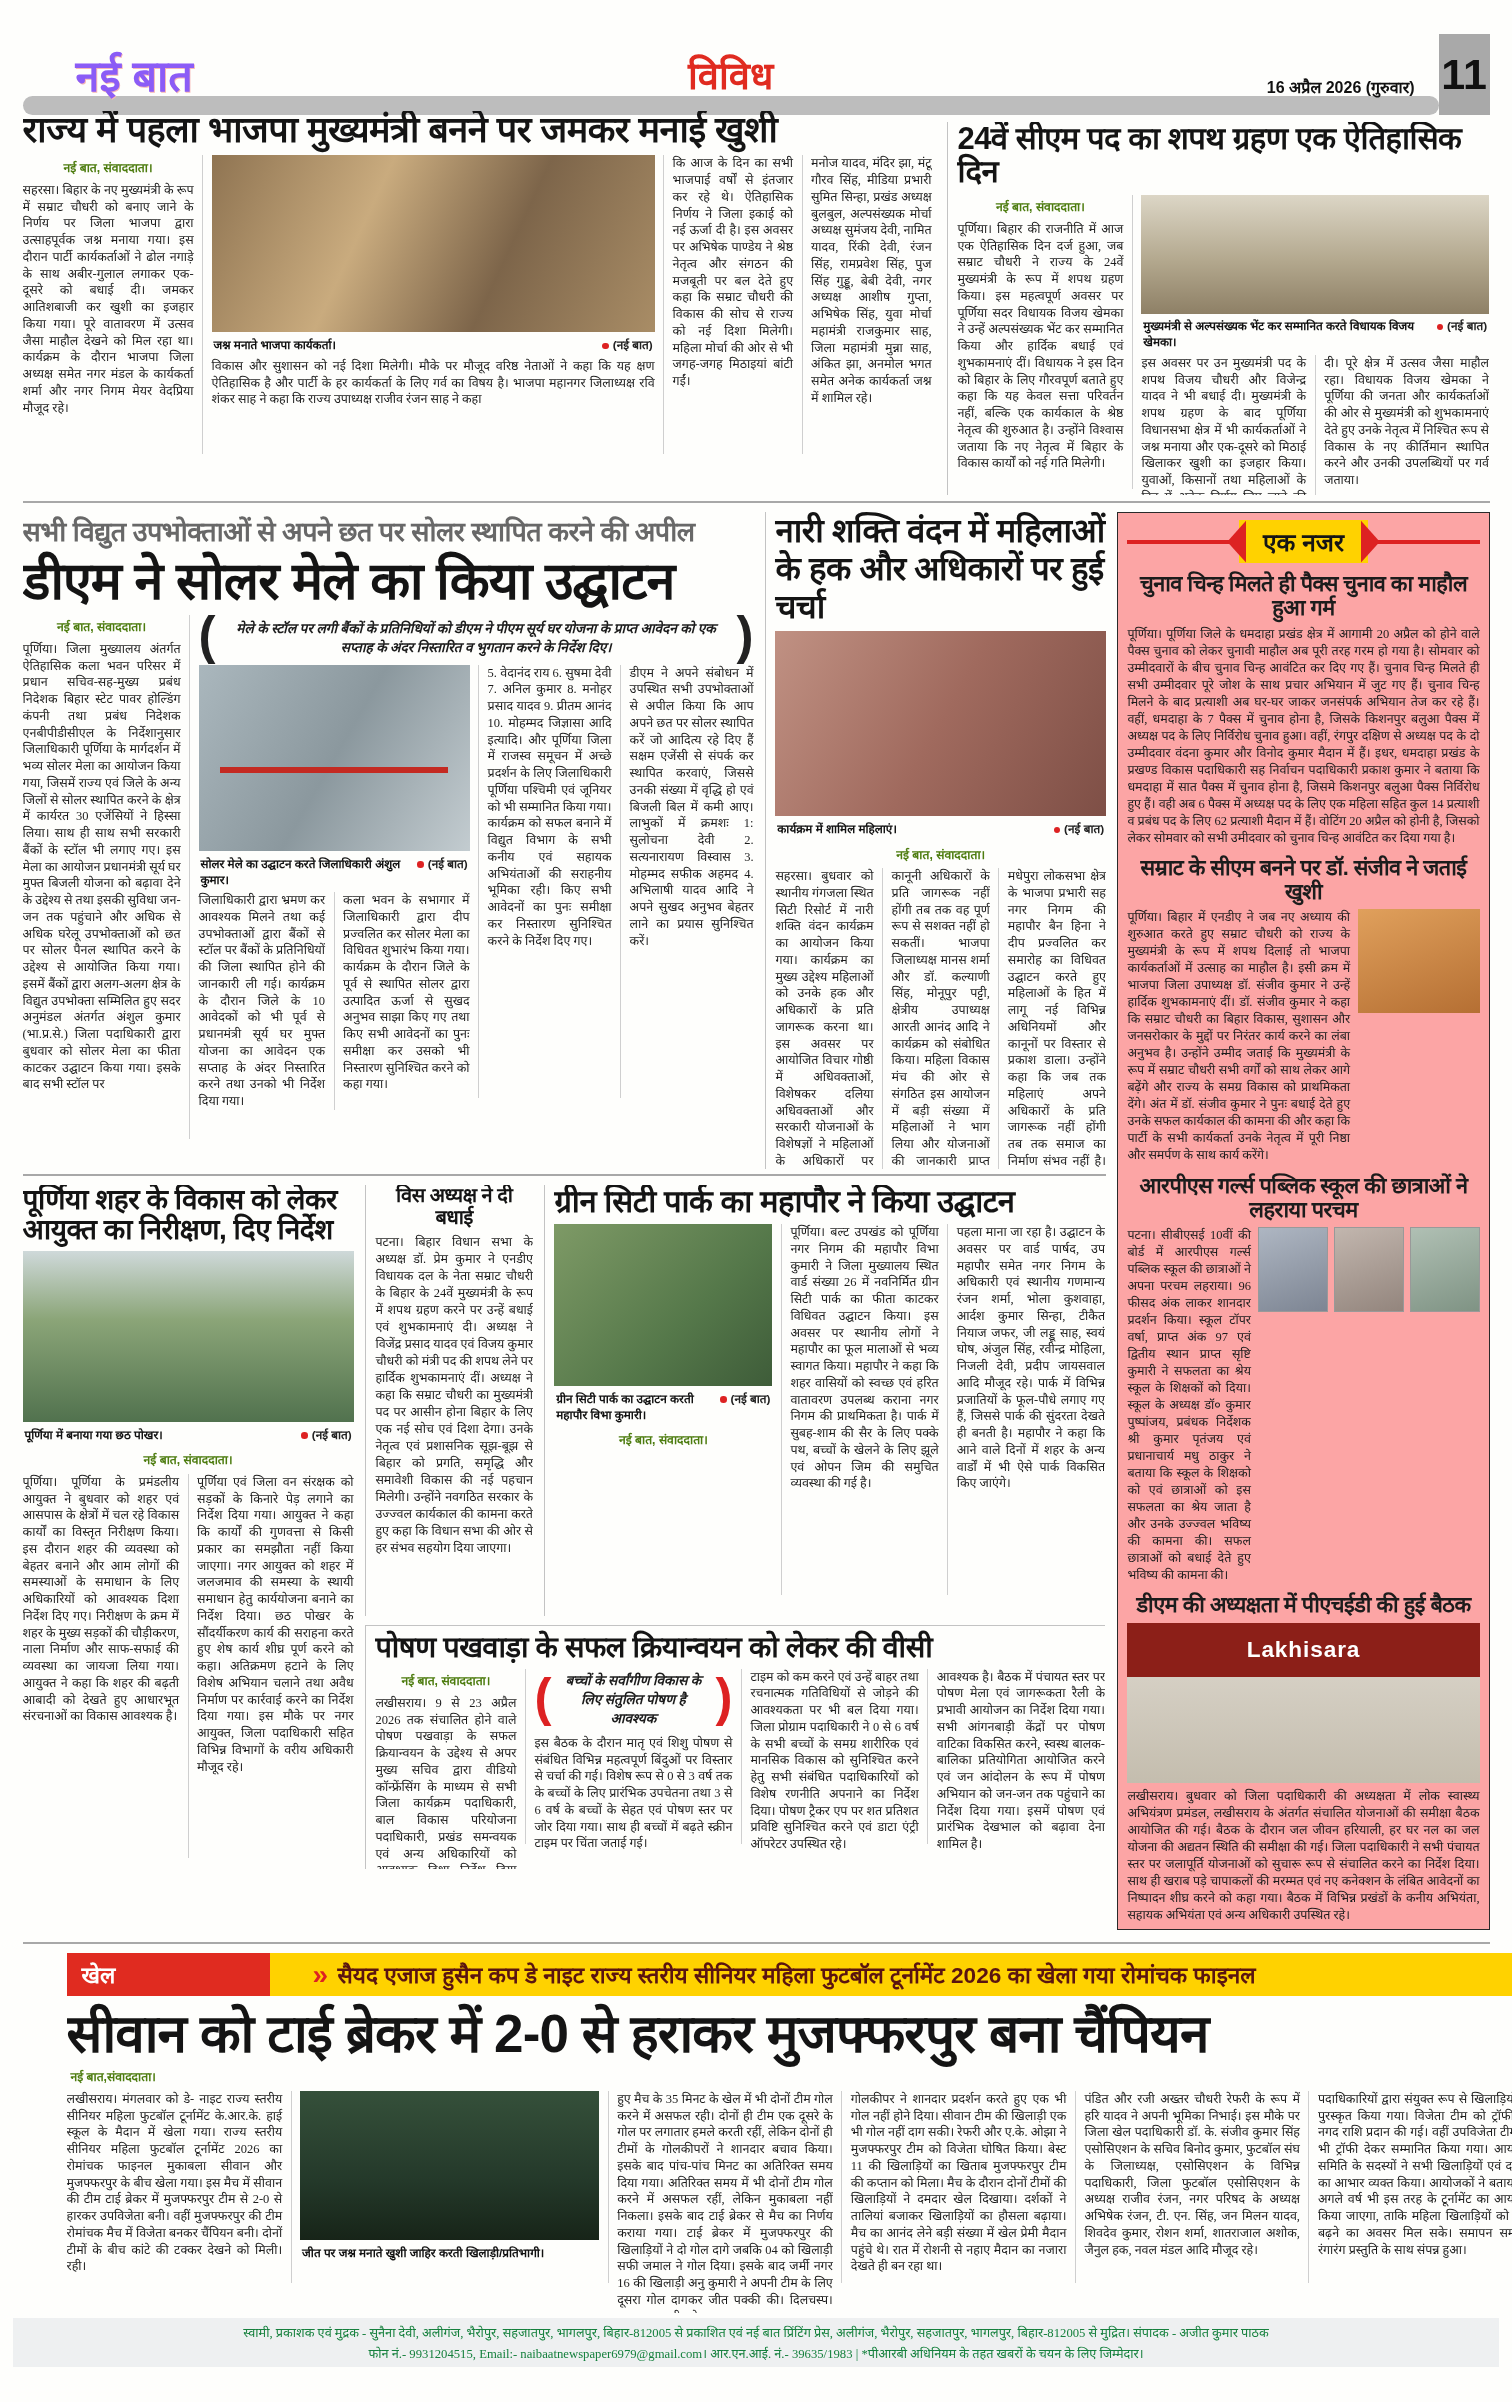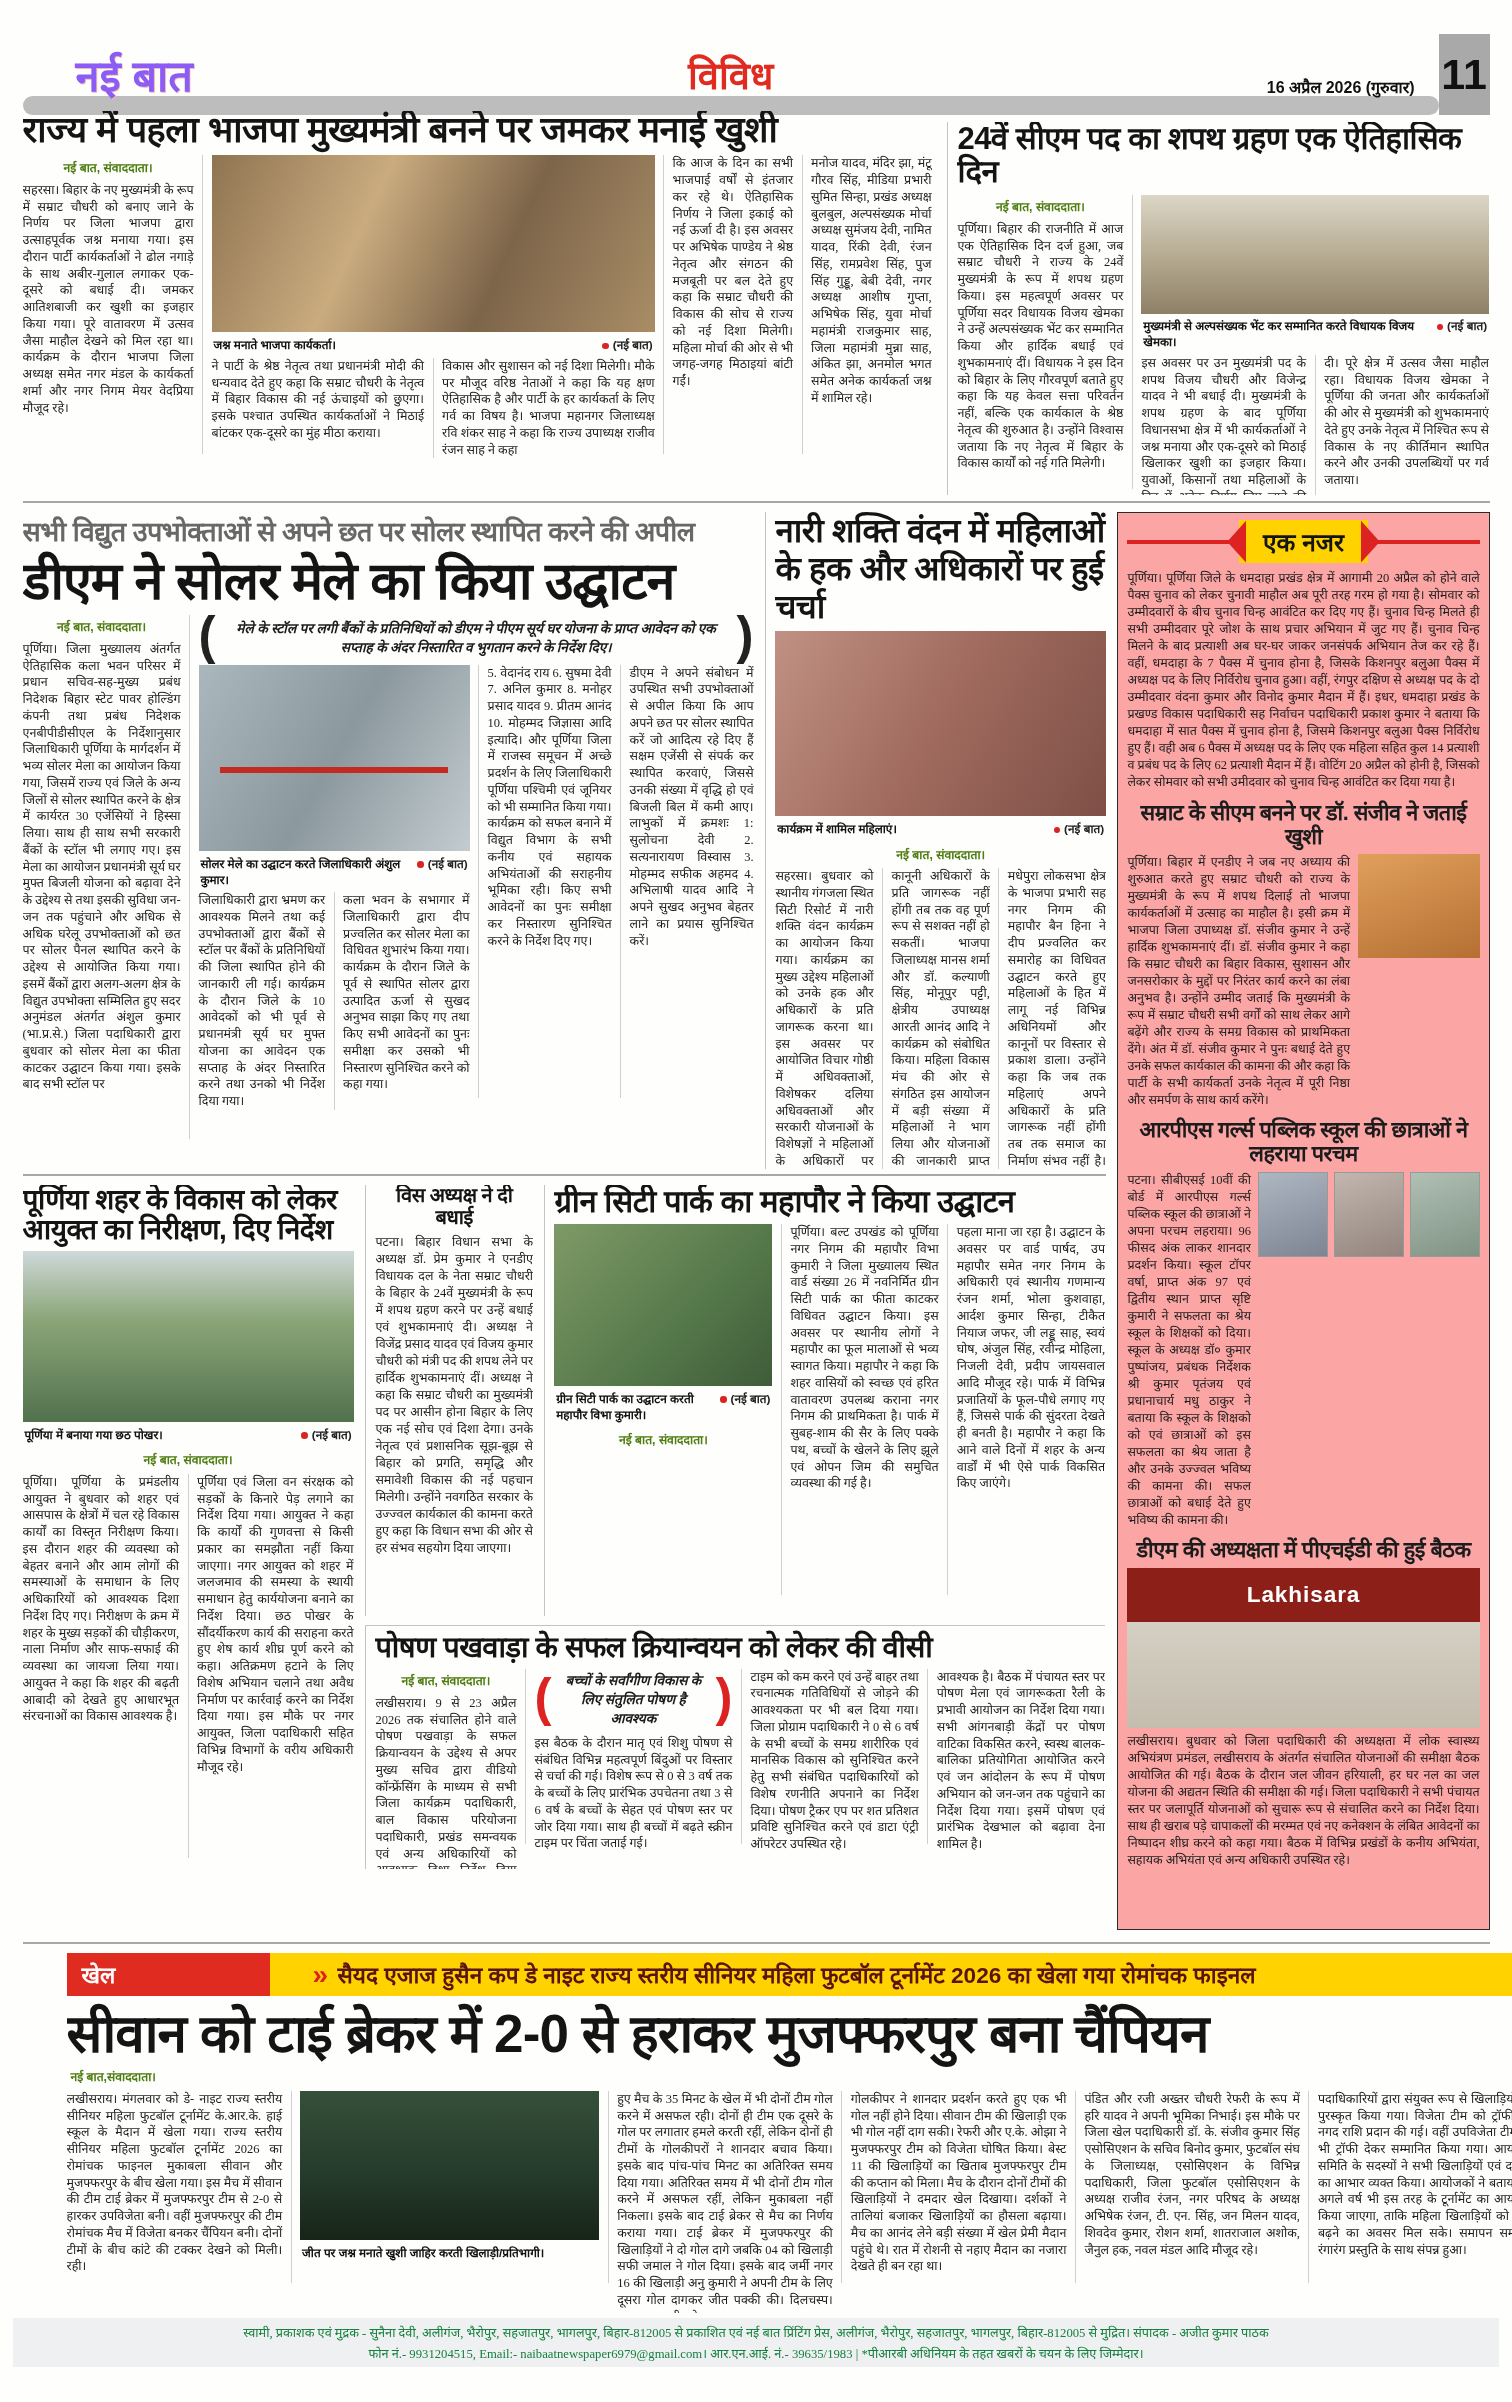--- a/index.html
+++ b/index.html
@@ -109,21 +109,20 @@
         <div class="byline">नई बात, संवाददाता।</div>
         <div class="btxt">सहरसा। बिहार के नए मुख्यमंत्री के रूप में सम्राट चौधरी को बनाए जाने के निर्णय पर जिला भाजपा द्वारा उत्साहपूर्वक जश्न मनाया गया। इस दौरान पार्टी कार्यकर्ताओं ने ढोल नगाड़े के साथ अबीर-गुलाल लगाकर एक-दूसरे को बधाई दी। जमकर आतिशबाजी कर खुशी का इजहार किया गया। पूरे वातावरण में उत्सव जैसा माहौल देखने को मिल रहा था। कार्यक्रम के दौरान भाजपा जिला अध्यक्ष समेत नगर मंडल के कार्यकर्ता शर्मा और नगर निगम मेयर वेदप्रिया मौजूद रहे।</div>
       </div>
       <div style="width:443px;flex:none;">
         <div class="photo ph-crowd" style="height:177px;"></div>
         <div class="cap">
           <span>जश्न मनाते भाजपा कार्यकर्ता।</span>
           <span class="credit"><span class="dot"></span><span>(नई बात)</span></span>
         </div>
         <div class="row">
-          <div class="col btxt">ने पार्टी के श्रेष्ठ नेतृत्व तथा प्रधानमंत्री मोदी की धन्यवाद देते हुए कहा कि सम्राट चौधरी के नेतृत्व में बिहार विकास की नई ऊंचाइयों को छुएगा। इसके पश्चात उपस्थित कार्यकर्ताओं ने मिठाई बांटकर एक-दूसरे का मुंह मीठा कराया।</div>
           <div class="col btxt">विकास और सुशासन को नई दिशा मिलेगी। मौके पर मौजूद वरिष्ठ नेताओं ने कहा कि यह क्षण ऐतिहासिक है और पार्टी के हर कार्यकर्ता के लिए गर्व का विषय है। भाजपा महानगर जिलाध्यक्ष रवि शंकर साह ने कहा कि राज्य उपाध्यक्ष राजीव रंजन साह ने कहा</div>
         </div>
       </div>
       <div class="col btxt">कि आज के दिन का सभी भाजपाई वर्षों से इंतजार कर रहे थे। ऐतिहासिक निर्णय ने जिला इकाई को नई ऊर्जा दी है। इस अवसर पर अभिषेक पाण्डेय ने श्रेष्ठ नेतृत्व और संगठन की मजबूती पर बल देते हुए कहा कि सम्राट चौधरी की विकास की सोच से राज्य को नई दिशा मिलेगी। महिला मोर्चा की ओर से भी जगह-जगह मिठाइयां बांटी गईं।</div>
       <div class="col btxt">मनोज यादव, मंदिर झा, मंटू गौरव सिंह, मीडिया प्रभारी सुमित सिन्हा, प्रखंड अध्यक्ष बुलबुल, अल्पसंख्यक मोर्चा अध्यक्ष सुमंजय देवी, नामित यादव, रिंकी देवी, रंजन सिंह, रामप्रवेश सिंह, पुज सिंह गुड्डू, बेबी देवी, नगर अध्यक्ष आशीष गुप्ता, अभिषेक सिंह, युवा मोर्चा महामंत्री राजकुमार साह, जिला महामंत्री मुन्ना साह, अंकित झा, अनमोल भगत समेत अनेक कार्यकर्ता जश्न में शामिल रहे।</div>
     </div>
   </section>
 
   <section class="sec" style="left:947px;top:122px;width:542px;height:373px;border-left:0.9px solid #c3c3c3;padding-left:9.4px;box-sizing:border-box;">
     <h1 class="hl hl-34">24वें सीएम पद का शपथ ग्रहण एक ऐतिहासिक दिन</h1>
@@ -196,20 +195,21 @@
     </div>
   </section>
 
   <aside class="sec najar" style="left:1117px;top:512px;width:373px;height:1418px;">
     <div class="najar-banner">
       <span class="nline"></span>
       <span class="nbx">एक नजर</span>
       <span class="nline"></span>
     </div>
 
+    <h3 class="nitem-h">चुनाव चिन्ह मिलते ही पैक्स चुनाव का माहौल हुआ गर्म</h3>
     <p class="nitem-p">पूर्णिया। पूर्णिया जिले के धमदाहा प्रखंड क्षेत्र में आगामी 20 अप्रैल को होने वाले पैक्स चुनाव को लेकर चुनावी माहौल अब पूरी तरह गरम हो गया है। सोमवार को उम्मीदवारों के बीच चुनाव चिन्ह आवंटित कर दिए गए हैं। चुनाव चिन्ह मिलते ही सभी उम्मीदवार पूरे जोश के साथ प्रचार अभियान में जुट गए हैं। चुनाव चिन्ह मिलने के बाद प्रत्याशी अब घर-घर जाकर जनसंपर्क अभियान तेज कर रहे हैं। वहीं, धमदाहा के 7 पैक्स में चुनाव होना है, जिसके किशनपुर बलुआ पैक्स में अध्यक्ष पद के लिए निर्विरोध चुनाव हुआ। वहीं, रंगपुर दक्षिण से अध्यक्ष पद के दो उम्मीदवार वंदना कुमार और विनोद कुमार मैदान में हैं। इधर, धमदाहा प्रखंड के प्रखण्ड विकास पदाधिकारी सह निर्वाचन पदाधिकारी प्रकाश कुमार ने बताया कि धमदाहा में सात पैक्स में चुनाव होना है, जिसमे किशनपुर बलुआ पैक्स निर्विरोध हुए हैं। वही अब 6 पैक्स में अध्यक्ष पद के लिए एक महिला सहित कुल 14 प्रत्याशी व प्रबंध पद के लिए 62 प्रत्याशी मैदान में हैं। वोटिंग 20 अप्रैल को होनी है, जिसको लेकर सोमवार को सभी उमीदवार को चुनाव चिन्ह आवंटित कर दिया गया है।</p>
 
     <h3 class="nitem-h">सम्राट के सीएम बनने पर डॉ. संजीव ने जताई खुशी</h3>
     <div class="media-row">
       <p class="nitem-p">पूर्णिया। बिहार में एनडीए ने जब नए अध्याय की शुरुआत करते हुए सम्राट चौधरी को राज्य के मुख्यमंत्री के रूप में शपथ दिलाई तो भाजपा कार्यकर्ताओं में उत्साह का माहौल है। इसी क्रम में भाजपा जिला उपाध्यक्ष डॉ. संजीव कुमार ने उन्हें हार्दिक शुभकामनाएं दीं। डॉ. संजीव कुमार ने कहा कि सम्राट चौधरी का बिहार विकास, सुशासन और जनसरोकार के मुद्दों पर निरंतर कार्य करने का लंबा अनुभव है। उन्होंने उम्मीद जताई कि मुख्यमंत्री के रूप में सम्राट चौधरी सभी वर्गों को साथ लेकर आगे बढ़ेंगे और राज्य के समग्र विकास को प्राथमिकता देंगे। अंत में डॉ. संजीव कुमार ने पुनः बधाई देते हुए उनके सफल कार्यकाल की कामना की और कहा कि पार्टी के सभी कार्यकर्ता उनके नेतृत्व में पूरी निष्ठा और समर्पण के साथ कार्य करेंगे।</p>
       <div class="photo ph-sanjeev sidephoto"></div>
     </div>
 
     <h3 class="nitem-h">आरपीएस गर्ल्स पब्लिक स्कूल की छात्राओं ने लहराया परचम</h3>
     <div class="media-row">

